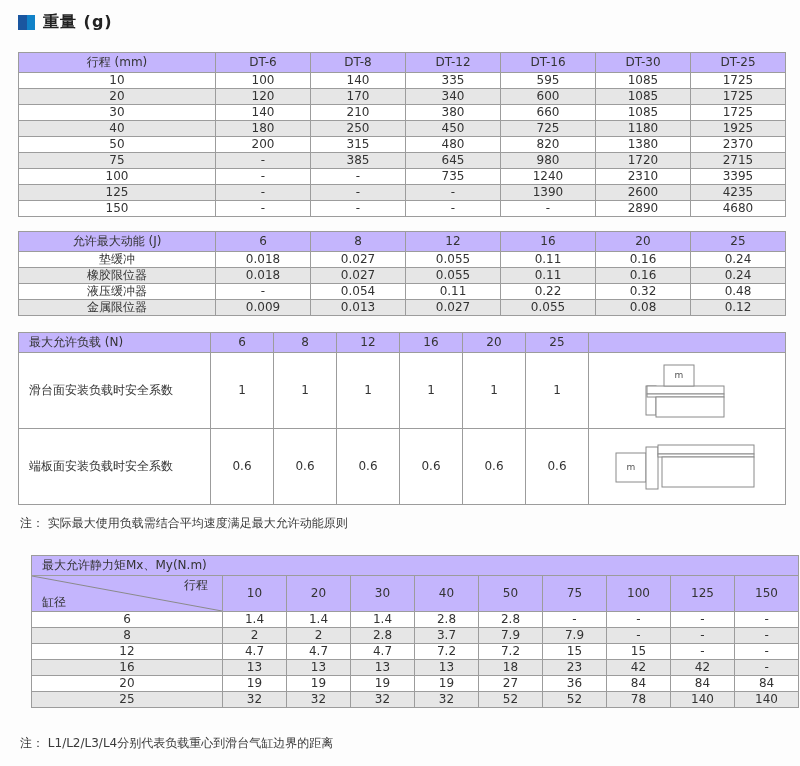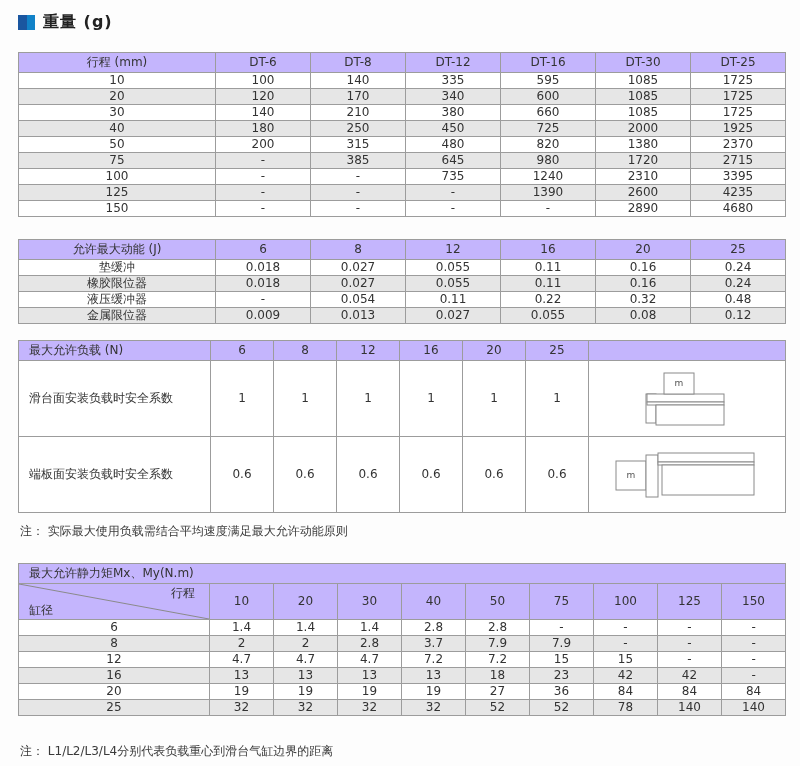--- a/index.html
+++ b/index.html
@@ -20,30 +20,30 @@
   
   table{border-collapse:collapse;table-layout:fixed;width:767px;font-size:12px;}
   th,td{
     border:1px solid #9c9c9c;text-align:center;vertical-align:middle;
     height:15px;line-height:15px;padding:0 2px;font-weight:normal;
     overflow:hidden;white-space:nowrap;background:#fff;
   }
   thead th{background:#c4b5fd;height:19px;}
   tbody tr.alt td{background:#e6e6e6;}
 
-  .t2{margin-top:22px;}
+  .t2{margin-top:14px;}
   .t3{margin-top:16px;}
   .t3 td.lbl, .t3 th.lbl{text-align:left;padding-left:10px;margin-left:12px;}
   .t3 tr.row-tall td{height:75px;}
   .t3 .diagram-cell svg{display:block;margin:0 auto;}
 
   .note{font-size:12px;color:#3a3a3a;margin:10px 0 0 2px;}
   .note.n2{margin-top:27px;}
 
-  .t4{margin-top:23px;}
+  .t4{margin-top:23px;margin-left:13px;}
   .t4 th.ttl{text-align:left;padding-left:10px;height:19px;}
   .t4 tr.hrow th{height:35px;}
   .t4 th.corner{position:relative;padding:0;}
   .t4 .corner .diag{position:absolute;left:0;top:0;width:100%;height:100%;}
   .t4 .corner .diag line{stroke:#8a8a8a;stroke-width:1;vector-effect:non-scaling-stroke;}
   .t4 .corner .ct{position:absolute;top:2px;right:14px;line-height:14px;}
   .t4 .corner .cb{position:absolute;left:10px;bottom:2px;line-height:14px;}
 
   .dshape{stroke:#8a8a8a;stroke-width:1;fill:#fff;}
   .dtext{font-size:9px;fill:#555;stroke:none;}
@@ -109,21 +109,21 @@
           <td>660</td>
           <td>1085</td>
           <td>1725</td>
         </tr>
         <tr class="alt">
           <td>40</td>
           <td>180</td>
           <td>250</td>
           <td>450</td>
           <td>725</td>
-          <td>2000</td>
+          <td>1180</td>
           <td>1925</td>
         </tr>
         <tr>
           <td>50</td>
           <td>200</td>
           <td>315</td>
           <td>480</td>
           <td>820</td>
           <td>1380</td>
           <td>2370</td>

